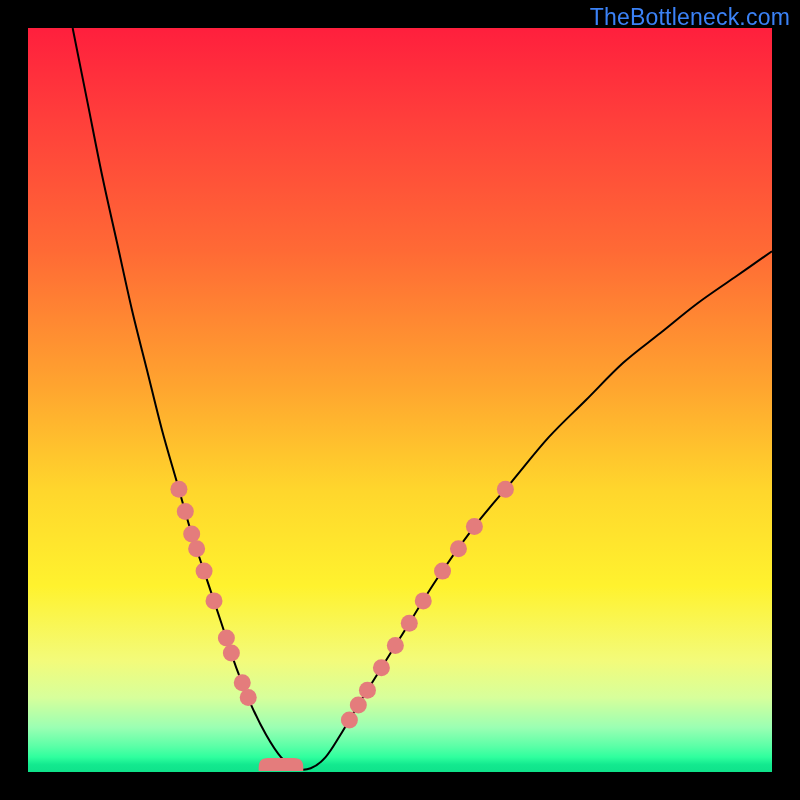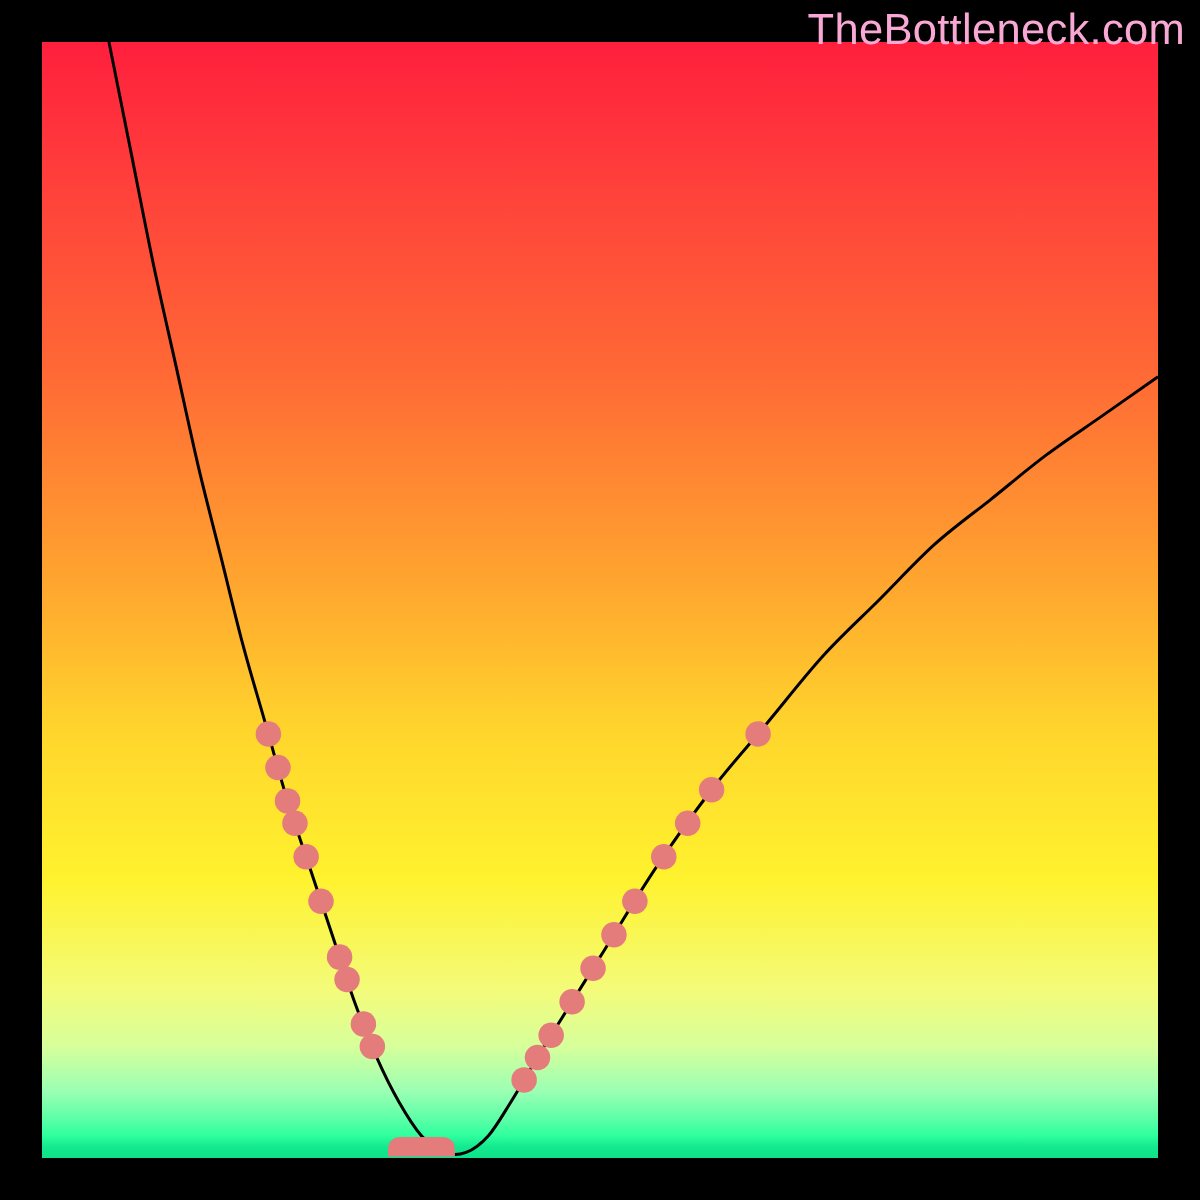--- a/index.html
+++ b/index.html
@@ -38,22 +38,22 @@
       #5cffa7 96.5%,
       #2fff9e 98%,
       #13e98f 99%,
       #0fe28a 100%
     );
   }
   .watermark {
     position: absolute;
     top: 4px;
     right: 10px;
-    color: #f9a8d4;
-    font-size: 29px;
+    color: #3b82f6;
+    font-size: 23px;
     font-weight: 400;
     letter-spacing: 0.2px;
     user-select: none;
   }
   svg.curve {
     position: absolute;
     left: 0;
     top: 0;
     width: 744px;
     height: 744px;

